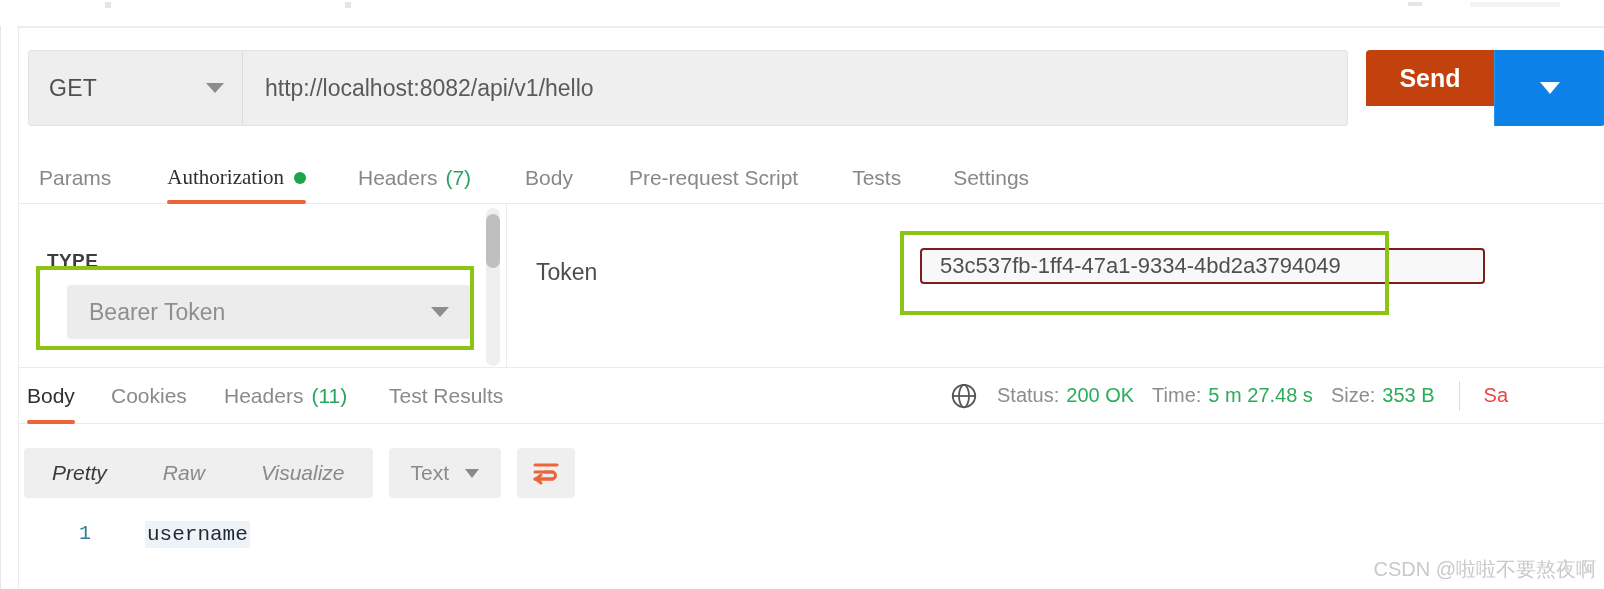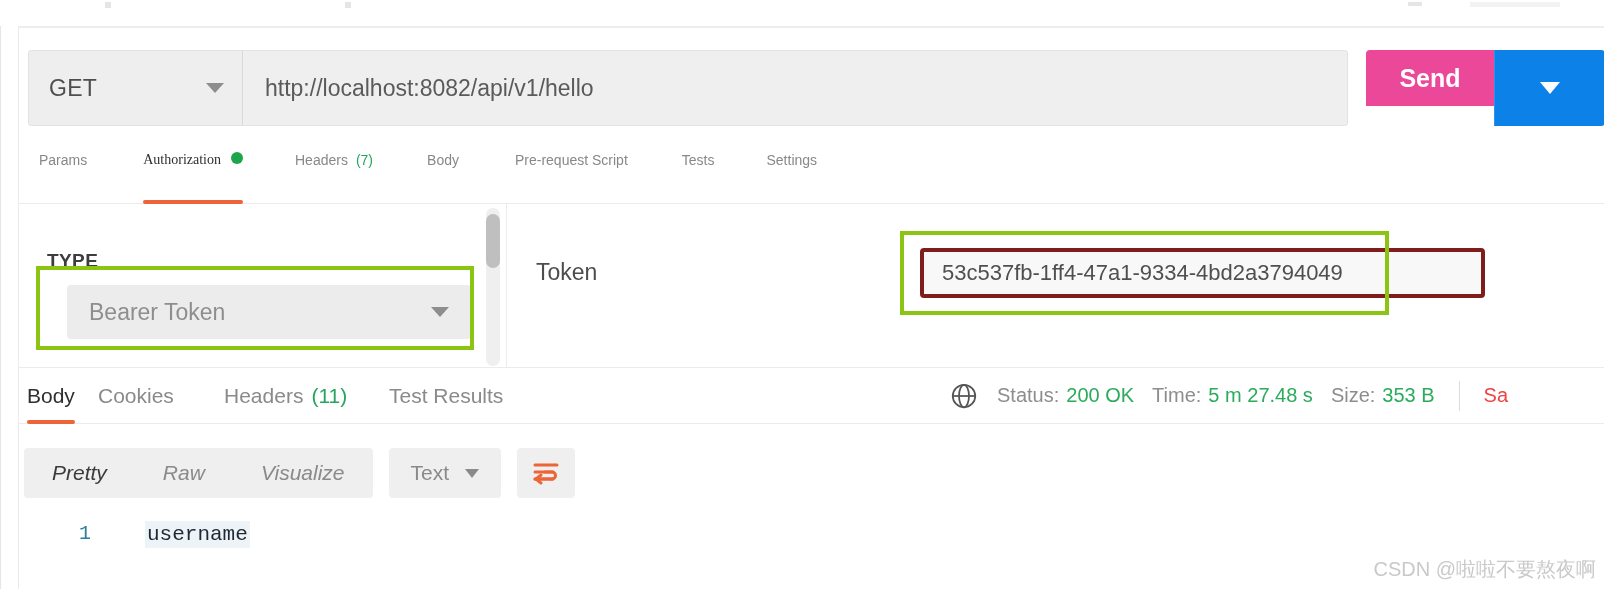--- a/index.html
+++ b/index.html
@@ -78,21 +78,21 @@
   }
   .url-text { font-size: 23px; color: #5a5a5a; }
 
   .send-wrap {
     position: absolute; left: 1366px; top: 50px;
     height: 76px; display: flex;
     border-radius: 4px; overflow: hidden;
   }
   .send-btn {
     width: 128px; height: 56px;
-    background: #ec4899;
+    background: #c2410c;
     color: #ffffff;
     font-size: 25px; font-weight: bold;
     display: flex; align-items: center; justify-content: center;
     cursor: pointer; border: none;
     font-family: "Liberation Sans", sans-serif;
   }
   .send-divider { width: 1px; height: 76px; background: #2e93ec; }
   .send-caret-box {
     width: 110px; height: 76px; background: #0c81e8;
     display: flex; align-items: center; justify-content: center;
@@ -107,22 +107,22 @@
 
   
   .req-tabs {
     position: absolute; left: 19px; top: 152px;
     width: 1585px; height: 52px;
     display: flex; align-items: flex-start;
     border-bottom: 1px solid #ebebeb;
   }
   .req-tab {
     height: 51px; padding: 0 0 0 0;
-    display: flex; 
-    font-size: 14px; color: #888888;
+    display: flex; align-items: center;
+    font-size: 21px; color: #888888;
     cursor: pointer; position: relative;
     white-space: nowrap;
   }
   .req-tab.active { color: #2f2f2f; font-family: Liberation Serif, serif; }
   .req-tab .underline {
     position: absolute; left: 0; right: 0; bottom: -1px;
     height: 4px; background: #ec6437; border-radius: 2px;
   }
   .dot-green {
     width: 12px; height: 12px; border-radius: 50%;
@@ -175,23 +175,23 @@
     position: absolute; left: 506px; top: 204px;
     width: 1px; height: 164px; background: #ececec;
   }
 
   .token-label {
     position: absolute; left: 536px; top: 259px;
     font-size: 23px; color: #4d4d4d;
   }
   .token-input {
     position: absolute; left: 920px; top: 248px;
-    width: 565px; height: 50px;
+    width: 565px; height: 36px;
     background: #f8f8f8;
-    border: 4px solid #7f1d1d; border-radius: 4px;
+    border: 2px solid #7f1d1d; border-radius: 4px;
     display: flex; align-items: center;
     padding: 0 18px; cursor: text;
   }
   .token-value { font-size: 22px; color: #4f4f4f; }
 
   
   .resp-tabs {
     position: absolute; left: 19px; top: 368px;
     width: 1585px; height: 56px;
     border-bottom: 1px solid #ebebeb;
@@ -355,21 +355,21 @@
   </div>
 
   <div class="hl-green" id="hl-type"></div>
   <div class="hl-green" id="hl-token"></div>
 
   <div class="resp-tabs">
     <div class="resp-tab active" style="left:8px;">
       <span>Body</span>
       <span class="underline"></span>
     </div>
-    <div class="resp-tab" style="left:79px;">
+    <div class="resp-tab" style="left:92px;">
       <span>Cookies</span>
     </div>
     <div class="resp-tab" style="left:205px;">
       <span>Headers</span>
       <span class="count-green">(11)</span>
     </div>
     <div class="resp-tab" style="left:370px;">
       <span>Test Results</span>
     </div>
 

